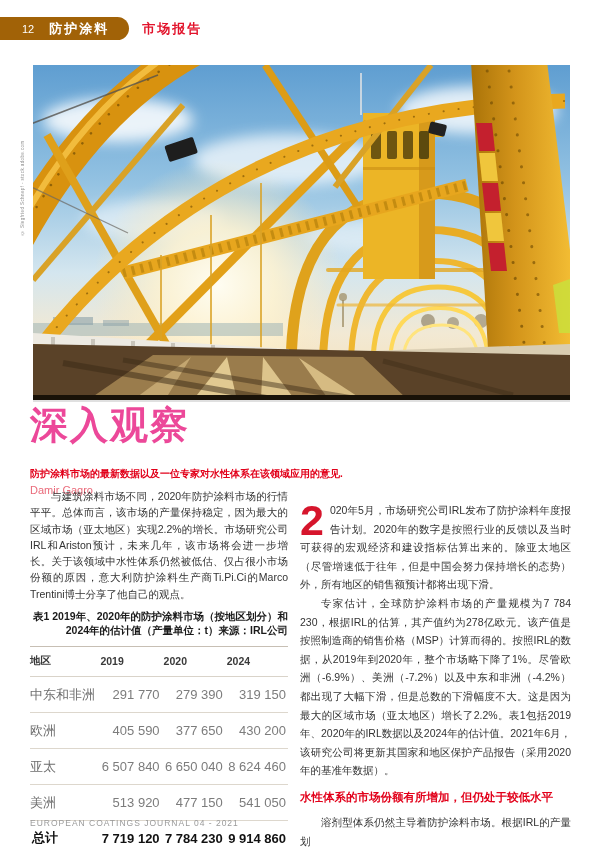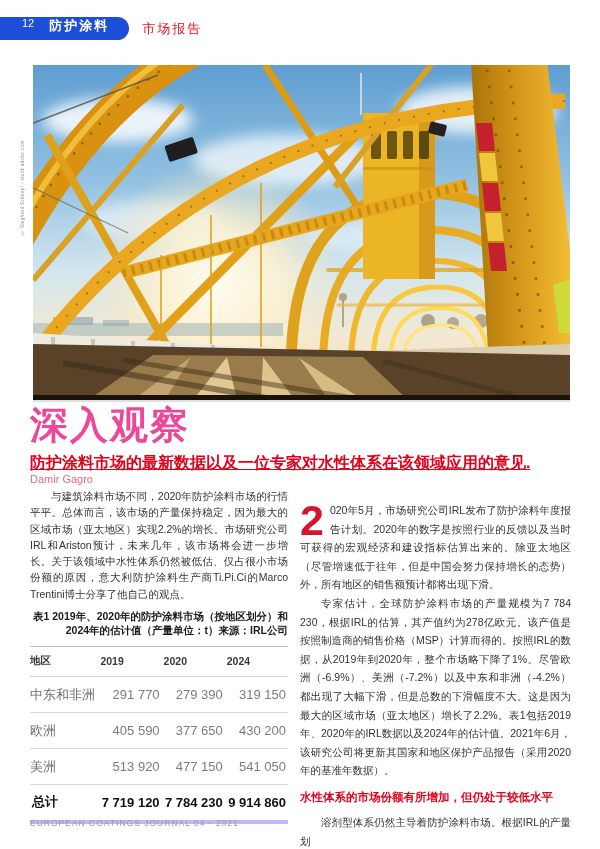--- a/index.html
+++ b/index.html
@@ -3,38 +3,38 @@
 <meta charset="utf-8">
 <style>
   html,body{margin:0;padding:0;background:#ffffff;}
   .page{
     position:relative;width:600px;height:849px;background:#fff;overflow:hidden;
     font-family:"Liberation Sans","DejaVu Sans",sans-serif;color:#333;
   }
   
   .header-band{position:absolute;left:0;top:17px;height:23px;display:flex;align-items:center;}
   .header-pill{
-    display:flex;height:23px;background:#1d4ed8;color:#fff;
+    display:flex;align-items:center;height:23px;background:#a16207;color:#fff;
     border-radius:0 11.5px 11.5px 0;padding:0 20px 0 22px;gap:15px;
   }
   .page-number{font-size:11px;font-weight:400;}
   .section-label{font-size:13px;font-weight:700;letter-spacing:2px;}
-  .subsection-label{color:#e2132b;font-size:13px;font-weight:400;letter-spacing:2px;margin-left:13px;}
+  .subsection-label{color:#e2132b;font-size:13px;font-weight:700;letter-spacing:2px;margin-left:13px;}
   
   .photo{position:absolute;left:33px;top:65px;width:537px;height:335px;overflow:hidden;box-shadow:0 2px 0 rgba(0,0,0,.12);}
   .photo svg{display:block;}
   .photo-credit{
     position:absolute;left:20px;top:65px;height:170px;
     writing-mode:vertical-rl;transform:rotate(180deg);
     font-size:4.5px;letter-spacing:.4px;color:#8d8d8d;white-space:nowrap;
   }
   
   .title-block{position:absolute;left:30px;top:404px;width:540px;}
   .article-title{margin:0;font-size:38px;line-height:42px;font-weight:700;color:#ec4899;letter-spacing:2px;}
-  .article-subtitle{margin:10px 0 0;font-size:16px;font-weight:700;color:#e2001a;line-height:14px;text-decoration:underline;}
+  .article-subtitle{margin:21px 0 0;font-size:10px;font-weight:700;color:#e2001a;line-height:14px;}
   .author-byline{margin:2px 0 0;font-size:11px;color:#ea6a7a;line-height:14px;}
   
   .col-left{position:absolute;left:30px;top:488px;width:258px;}
   .col-right{position:absolute;left:300px;top:501px;width:271px;}
   .body-text{margin:0;font-size:10.5px;color:#333;text-align:justify;}
   .col-left .body-text{line-height:16.3px;text-indent:2em;}
   .col-right .body-text{line-height:18.6px;}
   .indent{text-indent:2em;}
   .drop-cap{
     float:left;color:#d6152c;font-size:43px;line-height:33px;font-weight:700;
@@ -217,20 +217,26 @@
           <td>279 390</td>
           <td>319 150</td>
         </tr>
         <tr>
           <td>欧洲</td>
           <td>405 590</td>
           <td>377 650</td>
           <td>430 200</td>
         </tr>
         <tr>
+          <td>亚太</td>
+          <td>6 507 840</td>
+          <td>6 650 040</td>
+          <td>8 624 460</td>
+        </tr>
+        <tr>
           <td>美洲</td>
           <td>513 920</td>
           <td>477 150</td>
           <td>541 050</td>
         </tr>
         <tr class="total-row">
           <td>总计</td>
           <td>7 719 120</td>
           <td>7 784 230</td>
           <td>9 914 860</td>

